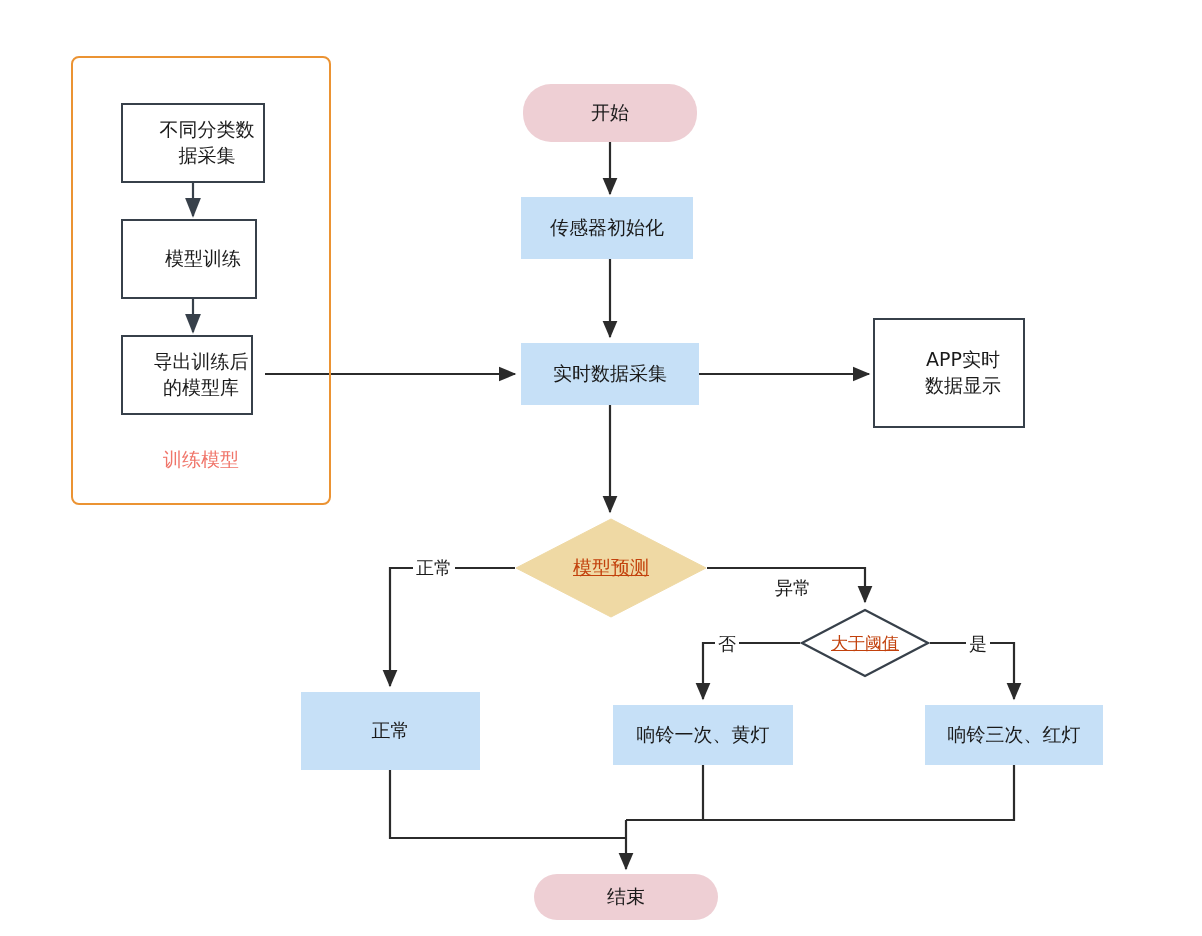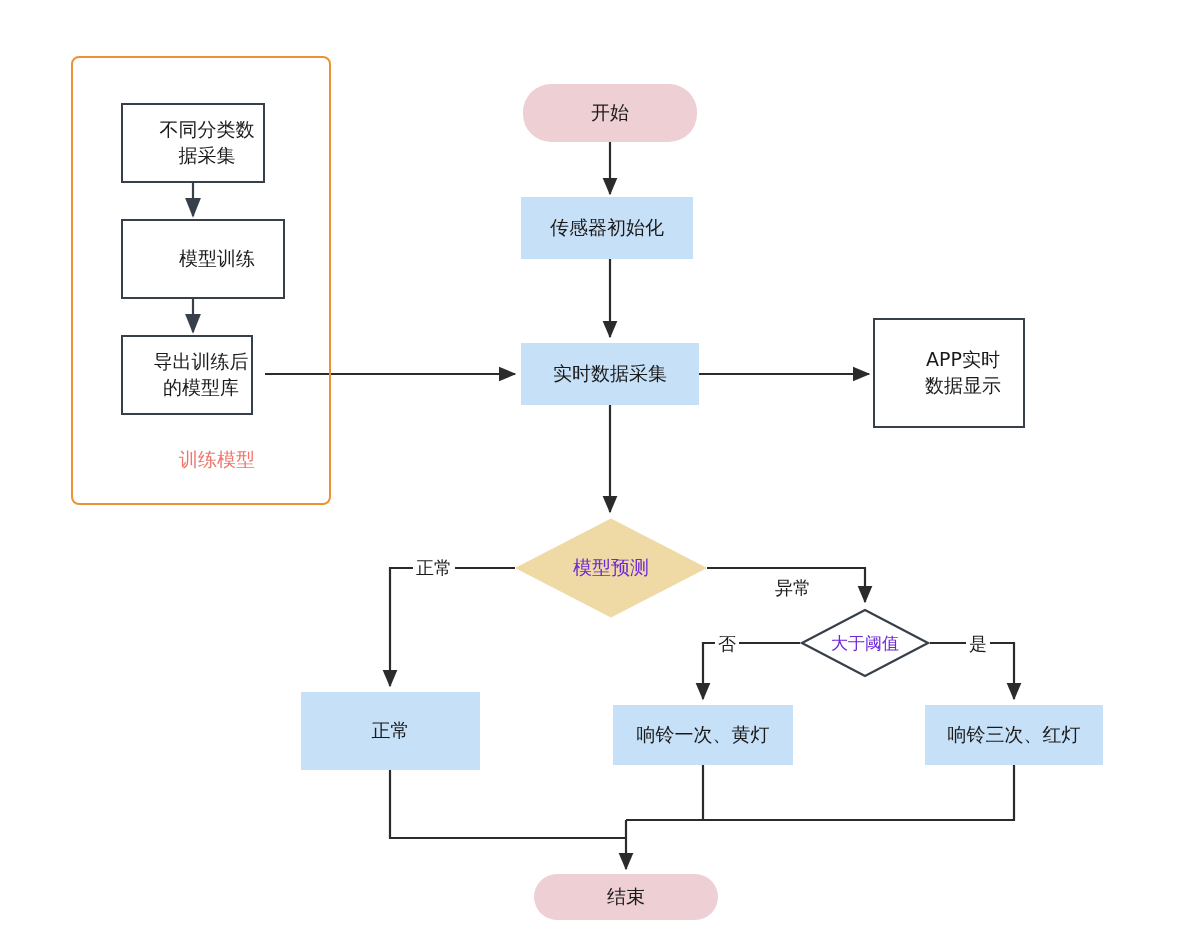--- a/index.html
+++ b/index.html
@@ -74,22 +74,23 @@
   .diamond-label {
     position: absolute;
     left: 0;
     top: 0;
     width: 100%;
     height: 100%;
     display: flex;
     align-items: center;
     justify-content: center;
     font-size: 19px;
-    color: #6d28d9;
+    color: #c2410c;
     z-index: 3;
+    text-decoration: underline;
   }
   .edge-label {
     position: absolute;
     font-size: 18px;
     color: #1a1a1a;
     background: #ffffff;
     padding: 0 3px;
     z-index: 3;
     white-space: nowrap;
   }
@@ -140,26 +141,26 @@
 
       <path d="M703,765 L703,820 L626,820"></path>
 
       <path d="M1014,765 L1014,820 L703,820"></path>
 
       <path d="M626,820 L626,869" marker-end="url(#arrow)"></path>
     </g>
   </svg>
 
   <div class="group-box" style="left:71px; top:56px; width:260px; height:449px;"></div>
-  <div class="group-label" style="left:71px; top:447px; width:260px;padding-left:16px;">训练模型</div>
+  <div class="group-label" style="left:71px; top:447px; width:260px;">训练模型</div>
 
   <div class="node rect" style="left:121px; top:103px; width:144px; height:80px;">不同分类数
 据采集</div>
 
-  <div class="node rect" style="left:121px; top:219px; width:164px; height:80px;">模型训练</div>
+  <div class="node rect" style="left:121px; top:219px; width:136px; height:80px;">模型训练</div>
 
   <div class="node rect" style="left:121px; top:335px; width:132px; height:80px;">导出训练后
 的模型库</div>
 
   <div class="node term" style="left:523px; top:84px; width:174px; height:58px;">开始</div>
 
   <div class="node proc" style="left:521px; top:197px; width:172px; height:62px;">传感器初始化</div>
 
   <div class="node proc" style="left:521px; top:343px; width:178px; height:62px;">实时数据采集</div>
 

